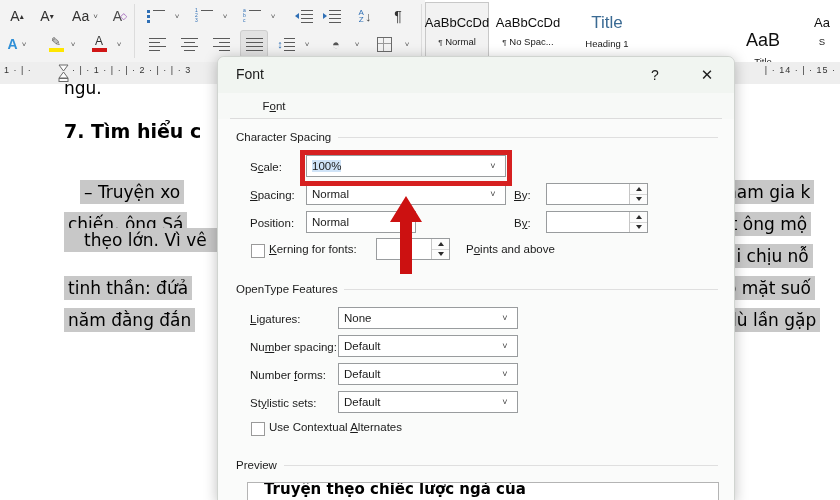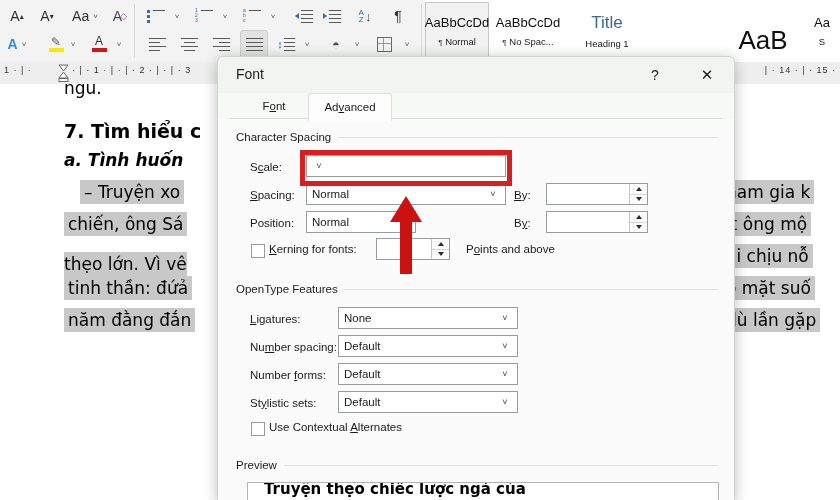--- a/index.html
+++ b/index.html
@@ -314,21 +314,21 @@
       </div>
       <div class="stile" style="left:64px;width:76px;">
         <span class="spre" style="font-size:13px;">AaBbCcDd</span>
         <span class="slab"><span class="pmark">¶</span> <span>No Spac...</span></span>
       </div>
       <div class="stile" style="left:142px;width:78px;">
         <span class="spre" style="font-size:17px;color:#3a6a93;">Title</span>
         <span class="slab">Heading 1</span>
       </div>
       <div class="stile" style="left:302px;width:70px;">
-        <span class="spre" style="font-size:26px;margin-top:36px;">AaB</span>
+        <span class="spre" style="font-size:18px;margin-top:36px;">AaB</span>
         <span class="slab">Title</span>
       </div>
       <div class="stile" style="left:376px;width:40px;">
         <span class="spre" style="font-size:13px;">Aa</span>
         <span class="slab">S</span>
       </div>
     </div>
   </div>
 
   <div class="docarea">
@@ -347,25 +347,24 @@
     </div>
 
     <div class="page">
       <div class="pageL"></div>
       <div class="scrollcol"></div>
       <div class="gapR"></div>
       <div class="pageR"></div>
 
       <div class="dtext body" style="left:64px;top:-6px;">ngu.</div>
       <div class="dtext h2" style="left:64px;top:36px;">7. Tìm hiểu c</div>
-      <div class="dtext h3" style="left:64px;top:66px;">a. Tình huốn</div>
 
       <div class="dtext body sel" style="left:64px;top:128px;padding:2px 4px;">chiến, ông Sá</div>
       <div class="dtext body sel" style="left:80px;top:96px;padding:2px 4px;">– Truyện xo</div>
-      <div class="dtext body sel" style="left:64px;top:168px;padding:2px 0;">thẹo lớn. Vì vê</div>
+      <div class="dtext body sel" style="left:64px;top:144px;padding:2px 20px;">thẹo lớn. Vì vê</div>
       <div class="dtext body sel" style="left:64px;top:224px;padding:2px 4px;">năm đằng đắn</div>
       <div class="dtext body sel" style="left:64px;top:192px;padding:2px 4px;">tinh thần: đứả</div>
 
       <div class="dtext body sel" style="left:722px;top:96px;padding:2px 4px;">nam gia k</div>
       <div class="dtext body sel" style="left:722px;top:128px;padding:2px 4px;">ít ông mộ</div>
       <div class="dtext body sel" style="left:722px;top:160px;padding:2px 4px;">ải chịu nỗ</div>
       <div class="dtext body sel" style="left:722px;top:192px;padding:2px 4px;">o mặt suố</div>
       <div class="dtext body sel" style="left:722px;top:224px;padding:2px 4px;">dù lần gặp</div>
     </div>
   </div>
@@ -375,33 +374,31 @@
     <div class="titlebar">
       <span class="dtitle">Font</span>
       <span class="tbtn" style="left:420px;">?</span>
       <span class="tbtn" style="left:472px;font-size:15px;">✕</span>
     </div>
 
     <div class="tabs">
       <div class="tab" style="left:28px;width:56px;">
         <span>F<span class="und">o</span>nt</span>
       </div>
-      <div class="tab active" style="left:90px;width:82px;">
-        <span>Ad<span class="und">v</span>anced</span>
-      </div>
     </div>
     <div class="tabline"></div>
 
     <div class="body2">
 
       <span class="grouplab" style="left:18px;top:12px;">Character Spacing</span>
       <div class="grouprule" style="left:120px;top:18px;width:380px;"></div>
 
       <span class="flab" style="left:32px;top:42px;">S<span class="und">c</span>ale:</span>
       <div class="combo" style="left:88px;top:36px;width:200px;height:22px;">
+        <span class="cv"><span class="hl">100%</span></span>
         <span class="carr">˅</span>
       </div>
 
       <span class="flab" style="left:32px;top:70px;"><span class="und">S</span>pacing:</span>
       <div class="combo" style="left:88px;top:64px;width:200px;height:22px;">
         <span class="cv">Normal</span>
         <span class="carr">˅</span>
       </div>
       <span class="flab" style="left:296px;top:70px;"><span class="und">B</span>y:</span>
       <div class="spin" style="left:328px;top:64px;width:102px;height:22px;">

